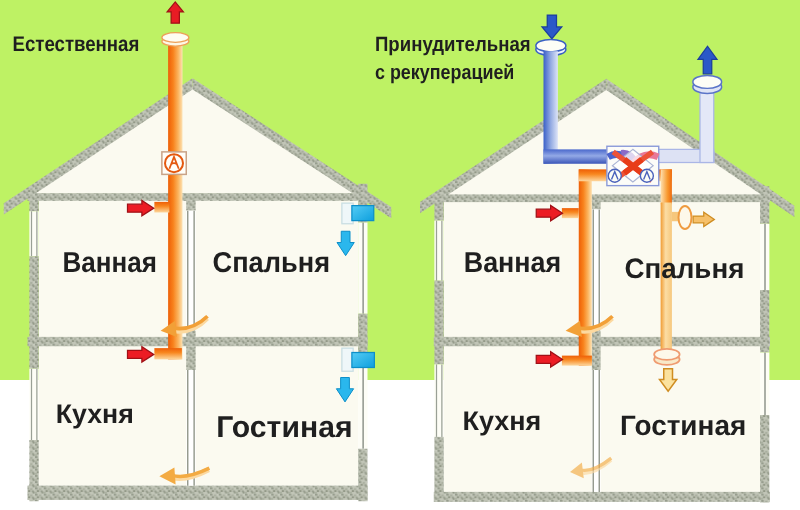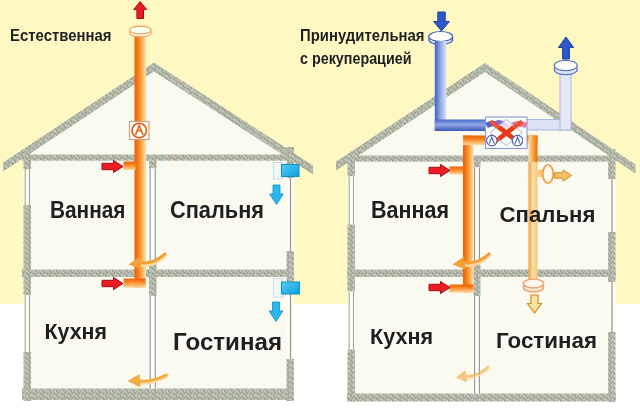--- a/index.html
+++ b/index.html
@@ -1,20 +1,20 @@
 <!DOCTYPE html>
 <html><head>
 <meta charset="utf-8">
 <style>
   html,body{margin:0;padding:0;}
   body{width:640px;height:408px;overflow:hidden;font-family:"Liberation Sans",sans-serif;}
 </style>
 </head>
 <body>
-<div style="position:relative;width:640px;height:304px;background:#fef9c3;">
+<div style="position:relative;width:640px;height:304px;background:#bef264;">
 <svg width="640" height="408" viewBox="0 0 640 408" style="position:absolute;left:0;top:0;">
 <defs>
   <pattern id="speck" width="7" height="5" patternUnits="userSpaceOnUse">
     <rect width="7" height="5" fill="#c1c5b7"></rect>
     <rect x="0" y="0" width="2" height="1.5" fill="#979d8e"></rect>
     <rect x="3.2" y="0.6" width="1.8" height="1.4" fill="#a8ae9e"></rect>
     <rect x="5.4" y="0" width="1.4" height="1.2" fill="#c8ccbf"></rect>
     <rect x="1.4" y="2" width="1.9" height="1.6" fill="#939988"></rect>
     <rect x="4.4" y="2.4" width="1.7" height="1.5" fill="#9aa091"></rect>
     <rect x="0" y="3.4" width="1.5" height="1.4" fill="#aab0a0"></rect>

